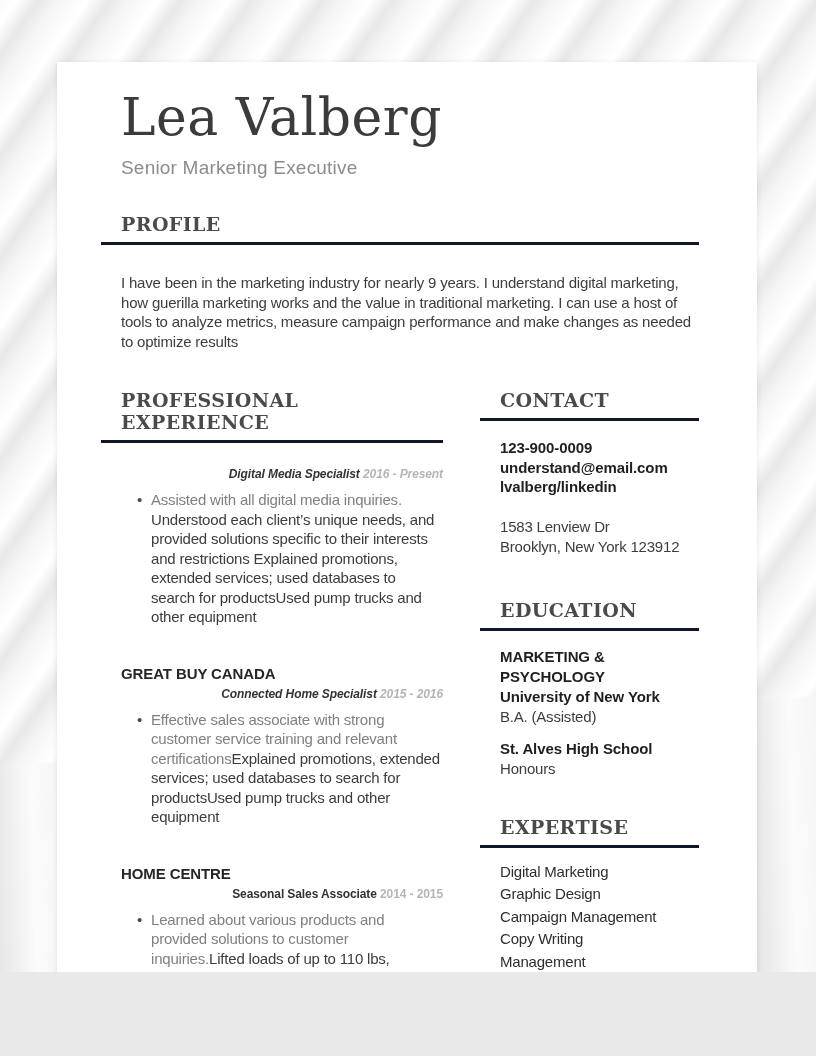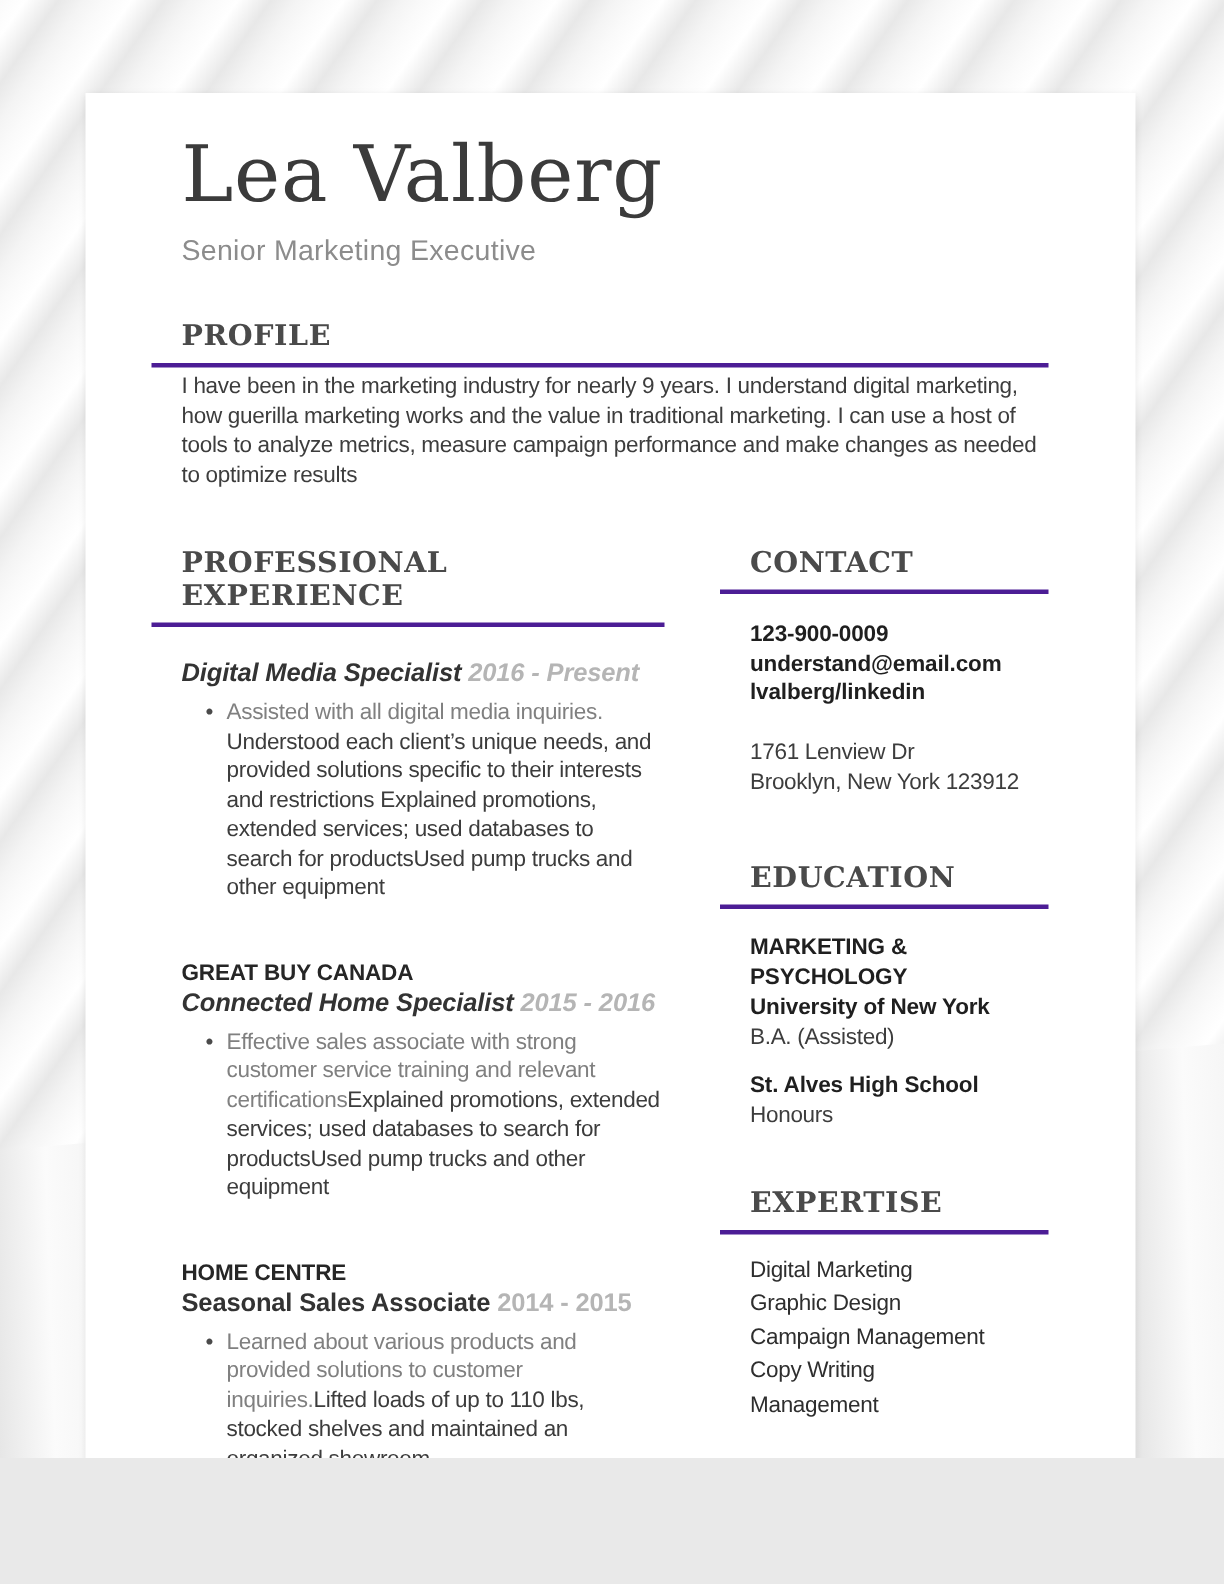--- a/index.html
+++ b/index.html
@@ -49,26 +49,26 @@
     color: #8c8c8c;
     letter-spacing: 0.2px;
   }
 
   .section-heading {
     font-family: "DejaVu Serif", "Liberation Serif", serif;
     font-weight: bold;
     font-size: 19px;
     letter-spacing: 0.4px;
     color: #4a4a4a;
-    border-bottom: 3px solid #4c1d95;
+    border-bottom: 3px solid #0f172a;
     padding: 0 0 7px 20px;
   }
   .profile-section { margin-top: 34px; }
   .profile-text {
-    margin-top: 3px;
+    margin-top: 28px;
     font-size: 15px;
     letter-spacing: -0.2px;
     line-height: 19.5px;
     color: #3d3d3d;
     padding-right: 8px;
   }
 
   .columns {
     display: grid;
     grid-template-columns: 342px 219px;
@@ -76,21 +76,21 @@
     margin-top: 38px;
   }
 
   
   .job { margin-top: 21px; }
   .job + .job { margin-top: 37px; }
   .company {
     font-size: 15px; font-weight: bold; color: #262626;
     line-height: 20px; letter-spacing: -0.1px;
   }
-  .role-line { line-height: 20px; font-size: 17px; letter-spacing: -0.1px; }
+  .role-line { line-height: 20px; font-size: 12px; letter-spacing: -0.1px; text-align: right; }
   .role { font-weight: bold; color: #333333; }
   .dates { font-weight: bold; color: #b5b5b5; }
   .job-italic .role, .job-italic .dates { font-style: italic; }
   .bullet {
     position: relative;
     margin-top: 6px;
     padding-left: 50px;
     font-size: 15px;
     letter-spacing: -0.2px;
     line-height: 19.5px;
@@ -175,21 +175,21 @@
 
       <div class="right-col">
         <div class="contact-section">
           <div class="section-heading">CONTACT</div>
           <div class="indent contact-block">
             <div class="contact-line">123-900-0009</div>
             <div class="contact-line">understand@email.com</div>
             <div class="contact-line">lvalberg/linkedin</div>
           </div>
           <div class="indent address-block">
-            <div class="address-line">1761 Lenview Dr</div>
+            <div class="address-line">1583 Lenview Dr</div>
             <div class="address-line">Brooklyn, New York 123912</div>
           </div>
         </div>
 
         <div class="education-section">
           <div class="section-heading">EDUCATION</div>
           <div class="indent edu-entry">
             <div class="edu-bold">MARKETING &amp; PSYCHOLOGY</div>
             <div class="edu-bold">University of New York</div>
             <div class="edu-regular">B.A. (Assisted)</div>

